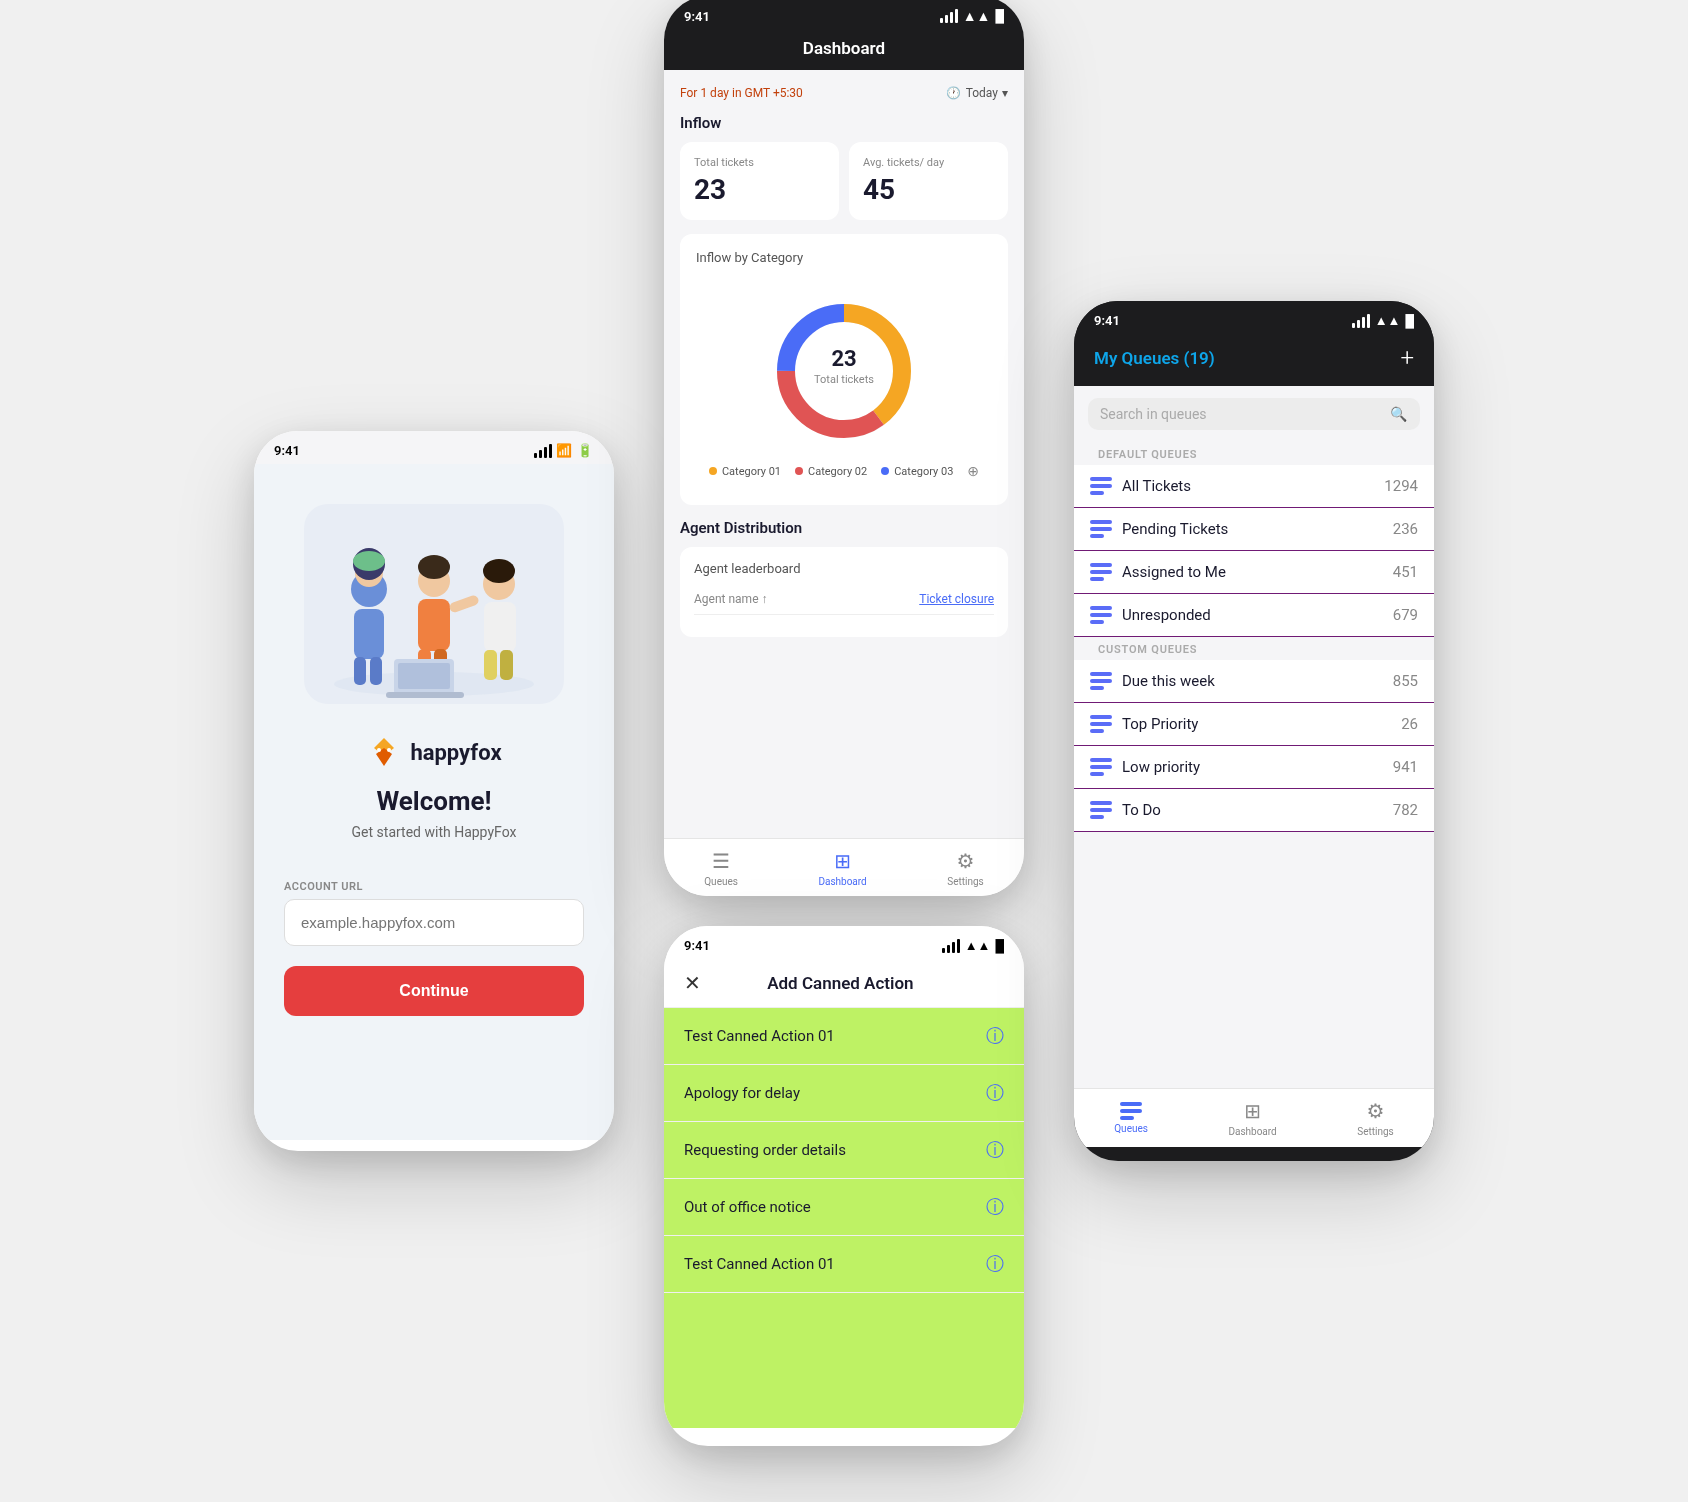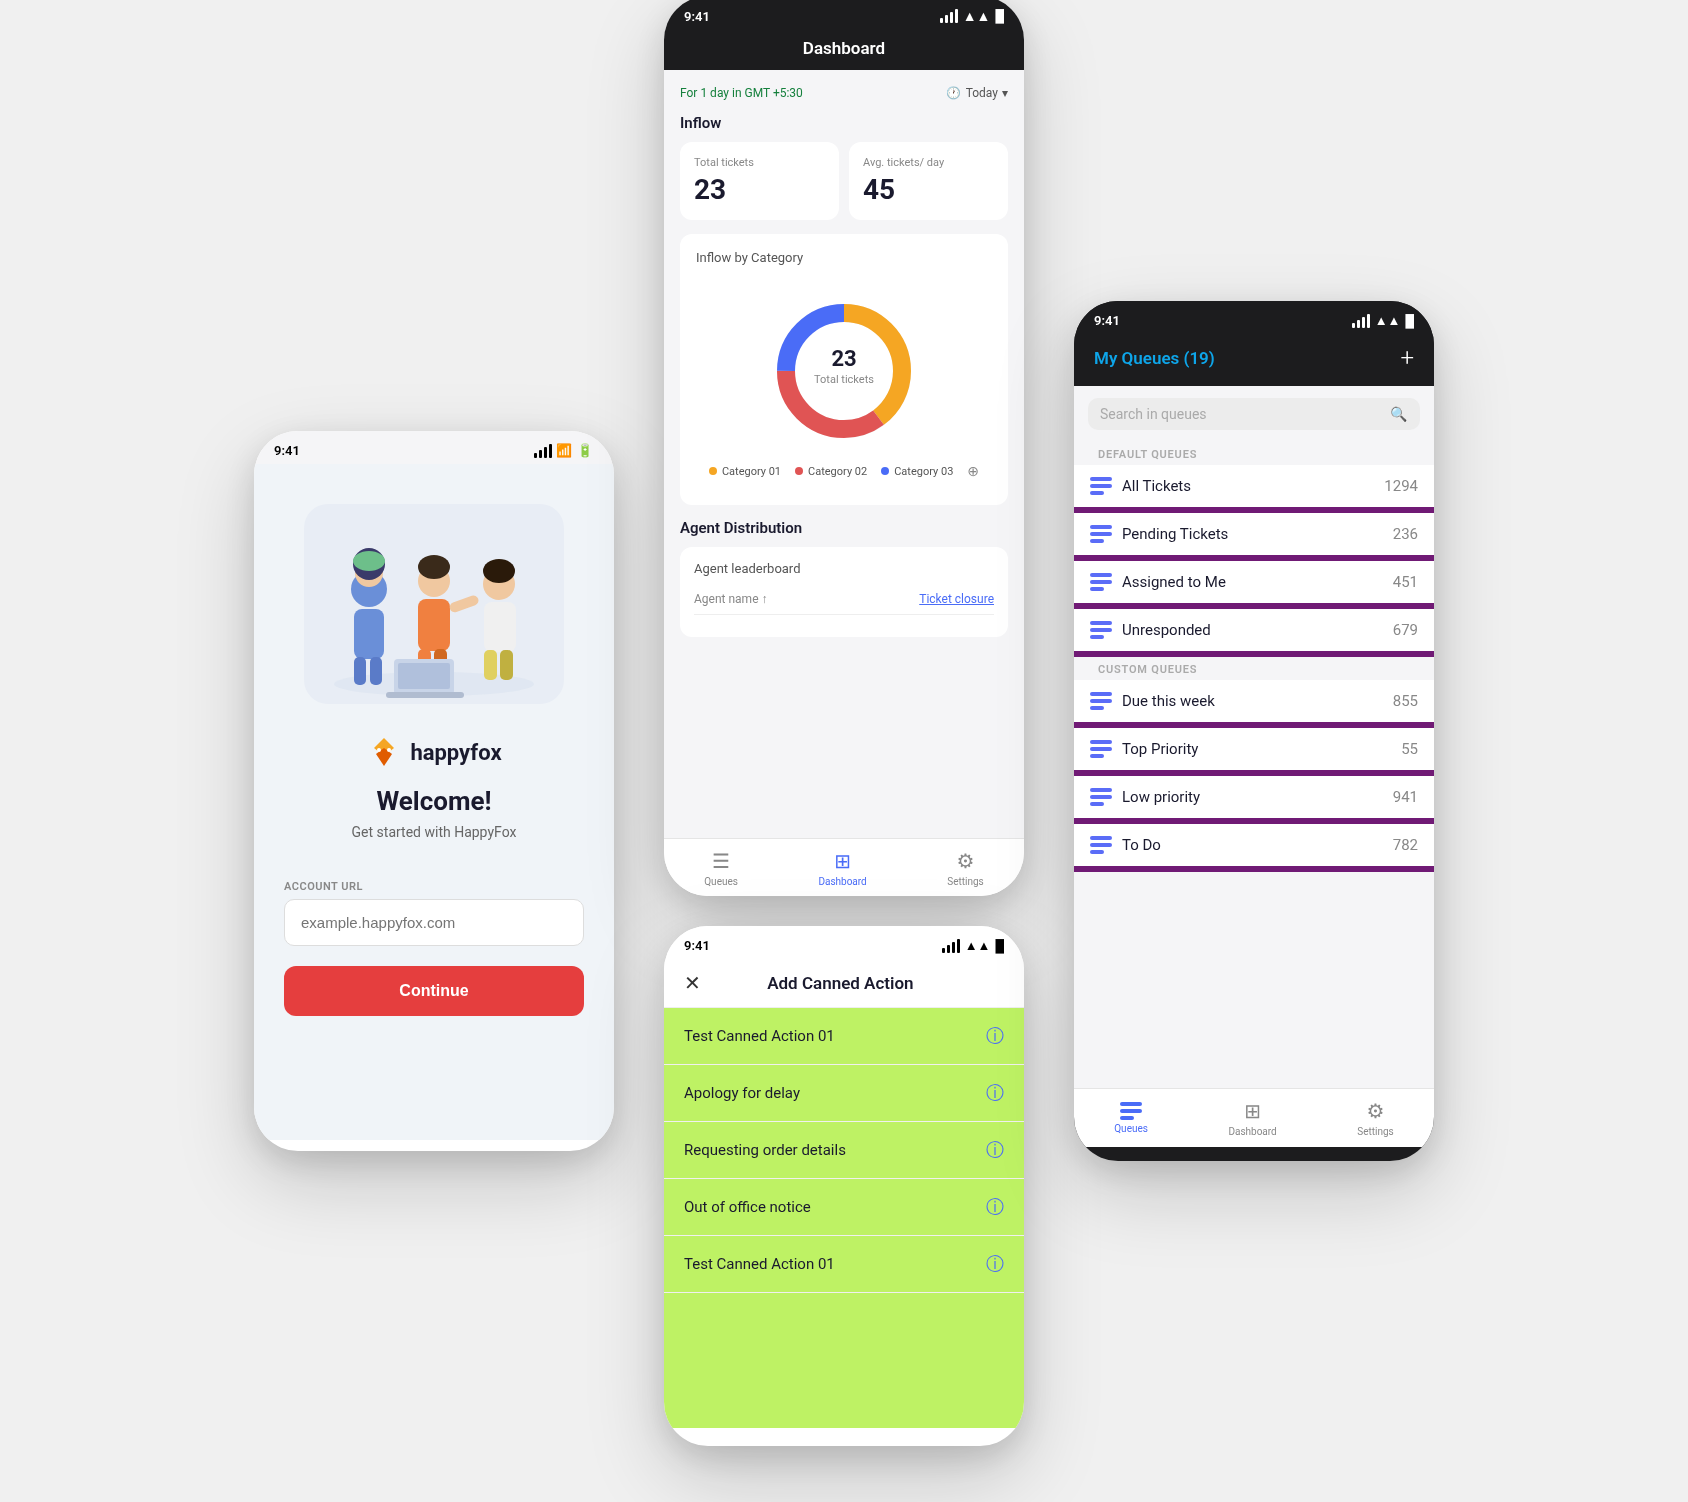--- a/index.html
+++ b/index.html
@@ -170,21 +170,21 @@
       padding: 16px;
     }
 
     .date-filter-bar {
       display: flex;
       justify-content: space-between;
       align-items: center;
       margin-bottom: 14px;
     }
 
-    .date-info { font-size: 12px; color: #15803d; }
+    .date-info { font-size: 12px; color: #c2410c; }
 
     .filter-btn {
       display: flex;
       align-items: center;
       gap: 4px;
       font-size: 12px;
       color: #555;
     }
 
     .section-title {
@@ -355,21 +355,21 @@
       color: #aaa;
       letter-spacing: 0.8px;
       padding: 6px 24px 4px;
     }
 
     .queue-item {
       display: flex;
       align-items: center;
       padding: 12px 16px;
       background: #fff;
-      border-bottom: 6px solid #701a75;
+      border-bottom: 1px solid #701a75;
       justify-content: center;
     }
     .queue-name { font-size: 15px; color: #1a1a2e; flex: 1; }
     .queue-count { font-size: 15px; color: #888; }
 
     .queues-nav {
       display: flex;
       justify-content: space-around;
       align-items: center;
       padding: 10px 0;
@@ -754,21 +754,21 @@
         <span class="queue-count">855</span>
       </div>
 
       <div class="queue-item">
         <svg class="queue-svg-icon" width="22" height="18" viewBox="0 0 22 18" fill="none" xmlns="http://www.w3.org/2000/svg">
           <rect x="0" y="0" width="22" height="4" rx="2" fill="#5a6cf7"></rect>
           <rect x="0" y="7" width="22" height="4" rx="2" fill="#5a6cf7"></rect>
           <rect x="0" y="14" width="14" height="4" rx="2" fill="#5a6cf7"></rect>
         </svg>
         <span class="queue-name" style="margin-left:10px">Top Priority</span>
-        <span class="queue-count">55</span>
+        <span class="queue-count">26</span>
       </div>
 
 
       <div class="queue-item">
         <svg class="queue-svg-icon" width="22" height="18" viewBox="0 0 22 18" fill="none" xmlns="http://www.w3.org/2000/svg">
           <rect x="0" y="0" width="22" height="4" rx="2" fill="#5a6cf7"></rect>
           <rect x="0" y="7" width="22" height="4" rx="2" fill="#5a6cf7"></rect>
           <rect x="0" y="14" width="14" height="4" rx="2" fill="#5a6cf7"></rect>
         </svg>
         <span class="queue-name" style="margin-left:10px">Low priority</span>

